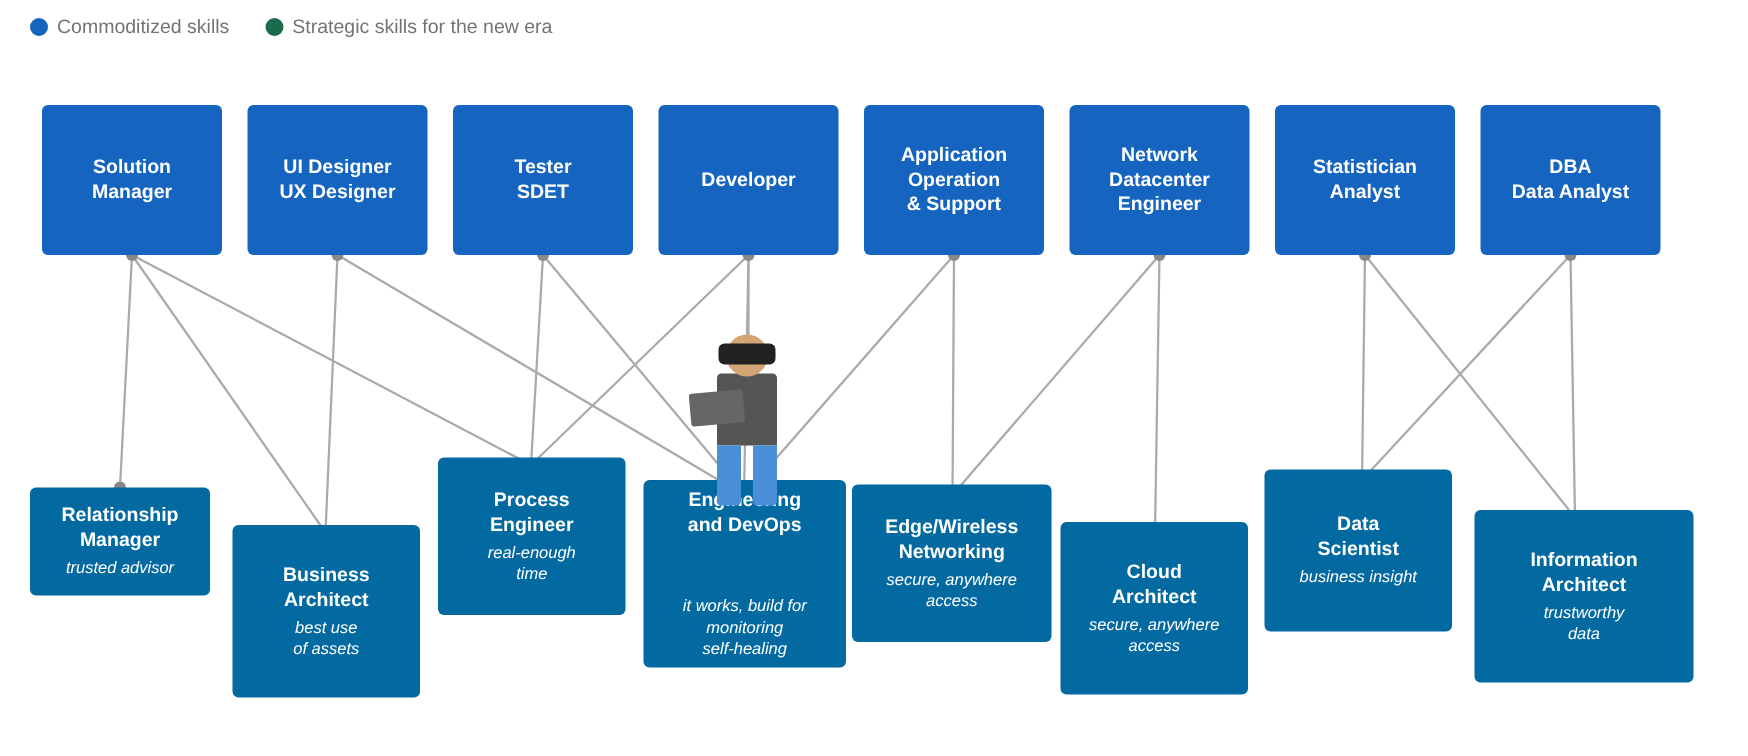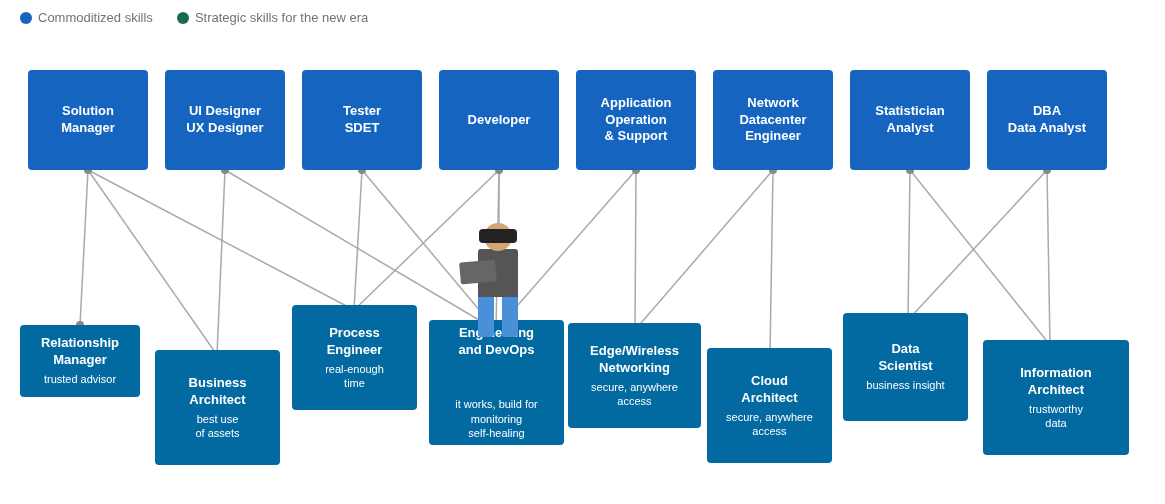--- a/index.html
+++ b/index.html
@@ -65,20 +65,21 @@
     .card-green {
       background: #0369a1;
     }
     .card .title {
       font-size: 13px;
       font-weight: 700;
       line-height: 1.3;
     }
     .card .subtitle {
       font-size: 11px;
+      font-style: italic;
       margin-top: 3px;
       line-height: 1.3;
     }
 
     
     .person {
       position: absolute;
       display: flex;
       flex-direction: column;
       align-items: center;

